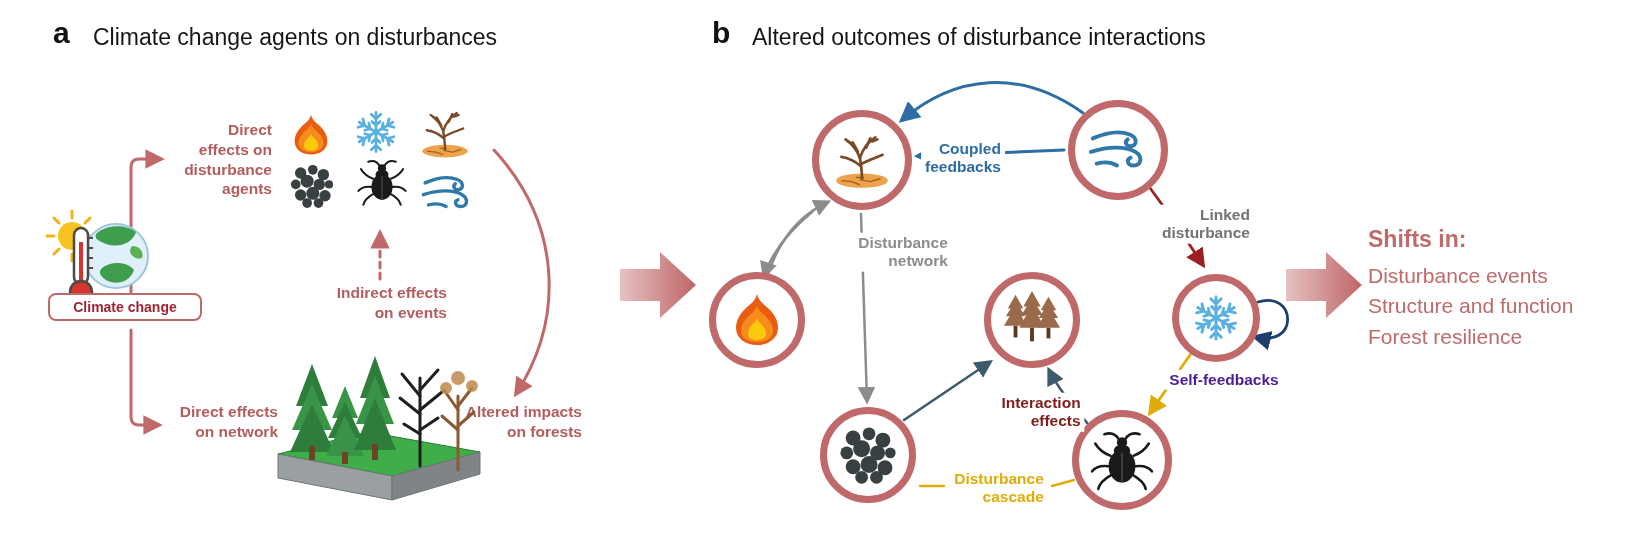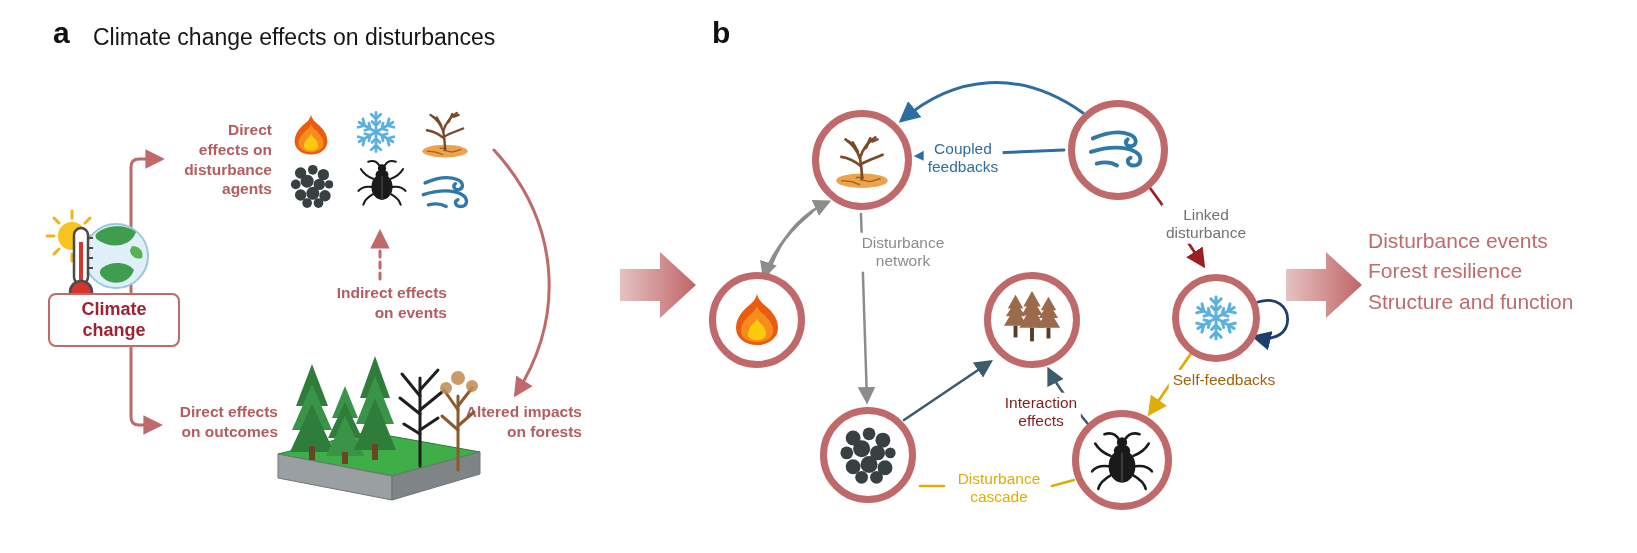--- a/index.html
+++ b/index.html
@@ -3,28 +3,28 @@
 <meta charset="utf-8">
 <style>
   html,body{margin:0;padding:0;background:#fff;}
   #canvas{position:relative;width:1637px;height:553px;background:#fff;overflow:hidden;
           font-family:"Liberation Sans", sans-serif;}
   .pletter{position:absolute;font-size:30px;font-weight:800;color:#111;z-index:2;}
   .ptitle{position:absolute;font-size:23px;color:#161616;z-index:2;}
   .node{position:absolute;background:#fff;border:7px solid #c0696a;border-radius:50%;
         display:flex;align-items:center;justify-content:center;box-sizing:border-box;z-index:2;}
   .icon{position:absolute;z-index:2;}
-  .elabel{position:absolute;transform:translate(-50%,-50%);font-weight:400;font-size:15.5px;
-          line-height:1.18;text-align:center;white-space:pre-line;background:#fff;
+  .elabel{position:absolute;transform:translate(-50%,-50%);font-weight:700;font-size:15.5px;
+          line-height:1.18;text-align:right;white-space:pre-line;background:#fff;
           padding:1px 4px;z-index:3;}
   .alabel{position:absolute;font-weight:700;font-size:15.5px;line-height:1.28;text-align:right;
           white-space:pre-line;color:#b45c5e;z-index:2;}
-  .cbox{position:absolute;left:48px;top:293px;width:132px;box-sizing:border-box;
+  .cbox{position:absolute;left:48px;top:293px;width:154px;box-sizing:border-box;
         border:2.5px solid #c0696a;border-radius:8px;background:#fff;color:#9d2235;
-        font-weight:700;font-size:18px;text-align:center;padding:4px 2px;z-index:3;}
+        font-weight:700;font-size:14px;text-align:center;padding:4px 2px;z-index:3;}
   .shifts{position:absolute;left:1368px;top:226px;color:#bf6a6b;z-index:2;}
   .shifts .t{font-weight:700;font-size:23px;margin-bottom:8px;}
   .shifts .i{font-size:21px;line-height:1.45;}
   #edges{position:absolute;left:0;top:0;z-index:1;pointer-events:none;}
   #symdefs{position:absolute;width:0;height:0;}
 </style>
 </head>
 <body>
 
 <svg id="symdefs" aria-hidden="true">
@@ -168,21 +168,21 @@
       <path d="M 1192,352 L 1150,413" stroke="#e0ac07" stroke-width="2.8" marker-end="url(#mk-yellow)"></path>
       <path d="M 920,486 L 944,486" stroke="#e0ac07" stroke-width="2.5"></path>
       <path d="M 1052,486 L 1074,480" stroke="#e0ac07" stroke-width="2.5"></path>
     </g>
 
     <polygon points="620,269 660,269 660,252 696,285 660,318 660,301 620,301" fill="url(#gradArrow)"></polygon>
     <polygon points="1286,269 1326,269 1326,252 1362,285 1326,318 1326,301 1286,301" fill="url(#gradArrow)"></polygon>
   </svg>
 
   <div class="pletter" style="left:53px;top:16px">a</div>
-  <div class="ptitle" style="left:93px;top:24px">Climate change effects on disturbances</div>
+  <div class="ptitle" style="left:93px;top:24px">Climate change agents on disturbances</div>
 
   <svg class="icon" style="left:44px;top:206px" width="120" height="105" viewBox="0 0 120 105">
     <g stroke="#f2b21a" stroke-width="3" stroke-linecap="round">
       <line x1="46" y1="30" x2="53" y2="30"></line>
         <line x1="41" y1="17" x2="46" y2="12"></line>
       <line x1="28" y1="12" x2="28" y2="5"></line>
         <line x1="15" y1="17" x2="10" y2="12"></line>
       <line x1="10" y1="30" x2="3" y2="30"></line>
         <line x1="15" y1="43" x2="10" y2="48"></line>
       <line x1="28" y1="48" x2="28" y2="55"></line>
@@ -206,21 +206,21 @@
 
   <div class="cbox">Climate change</div>
 
   <div class="alabel" style="left:172px;top:120px;width:100px">Direct
 effects on
 disturbance
 agents</div>
   <div class="alabel" style="left:313px;top:283px;width:134px">Indirect effects
 on events</div>
   <div class="alabel" style="left:168px;top:402px;width:110px">Direct effects
-on outcomes</div>
+on network</div>
   <div class="alabel" style="left:452px;top:402px;width:130px">Altered impacts
 on forests</div>
 
   <svg class="icon" style="left:286px;top:110px" width="50" height="50" viewBox="0 0 64 64">
       <use href="#i-fire"></use>
     </svg>
   <svg class="icon" style="left:350px;top:106px" width="52" height="52" viewBox="0 0 64 64">
       <use href="#i-snow"></use>
     </svg>
   <svg class="icon" style="left:416px;top:104px" width="58" height="58" viewBox="0 0 64 64">
@@ -267,20 +267,21 @@
         <path d="M208,80 L222,62"></path>
       <path d="M208,104 L192,90"></path>
         <path d="M208,100 L224,86"></path>
     </g>
     <circle cx="196" cy="62" r="6" fill="#c08a4e" opacity="0.85"></circle>
     <circle cx="222" cy="60" r="6" fill="#c08a4e" opacity="0.85"></circle>
     <circle cx="208" cy="52" r="7" fill="#c08a4e" opacity="0.85"></circle>
   </svg>
 
   <div class="pletter" style="left:712px;top:16px">b</div>
+  <div class="ptitle" style="left:752px;top:24px">Altered outcomes of disturbance interactions</div>
 
   <div class="node" style="left:812px;top:110px;width:100px;height:100px">
     <svg viewBox="0 0 64 64" width="66" height="66">
         <use href="#i-drought"></use>
       </svg>
   </div>
   <div class="node" style="left:1068px;top:100px;width:100px;height:100px">
     <svg viewBox="0 0 64 64" width="62" height="62">
         <use href="#i-wind"></use>
       </svg>
@@ -312,23 +313,24 @@
   </div>
 
   <div class="elabel" style="left:963px;top:158px;color:#2e6da4">Coupled
 feedbacks</div>
   <div class="elabel" style="left:1206px;top:224px;color:#737373">Linked
 disturbance</div>
   <div class="elabel" style="left:903px;top:252px;color:#8c8c8c">Disturbance
 network</div>
   <div class="elabel" style="left:1041px;top:412px;color:#7f1d1d">Interaction
 effects</div>
-  <div class="elabel" style="left:1224px;top:380px;color:#a16207">Self-feedbacks</div>
+  <div class="elabel" style="left:1224px;top:380px;color:#4c1d95">Self-feedbacks</div>
   <div class="elabel" style="left:999px;top:488px;color:#e0ac07">Disturbance
 cascade</div>
 
   <div class="shifts">
+    <div class="t">Shifts in:</div>
     <div class="i">Disturbance events</div>
+    <div class="i">Structure and function</div>
     <div class="i">Forest resilience</div>
-    <div class="i">Structure and function</div>
   </div>
 
 </div>
 
 </body></html>

